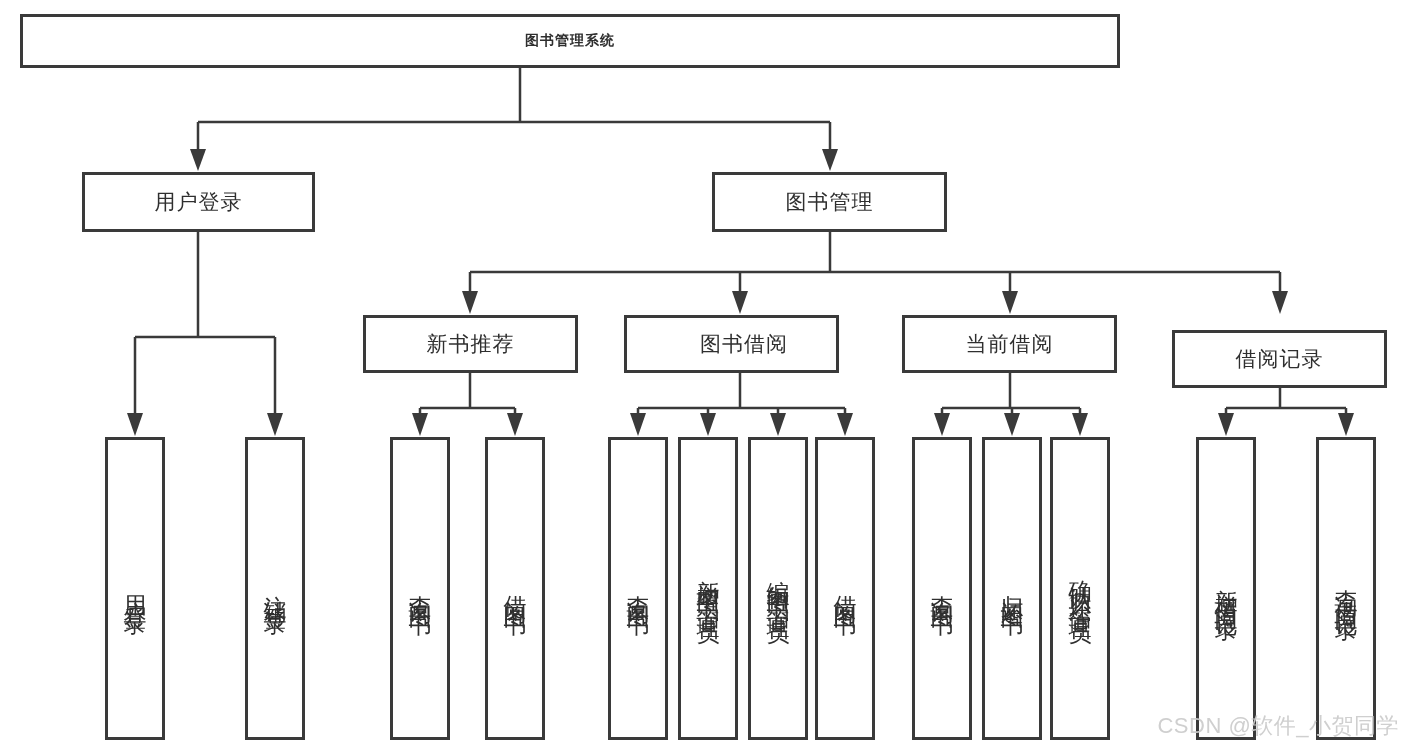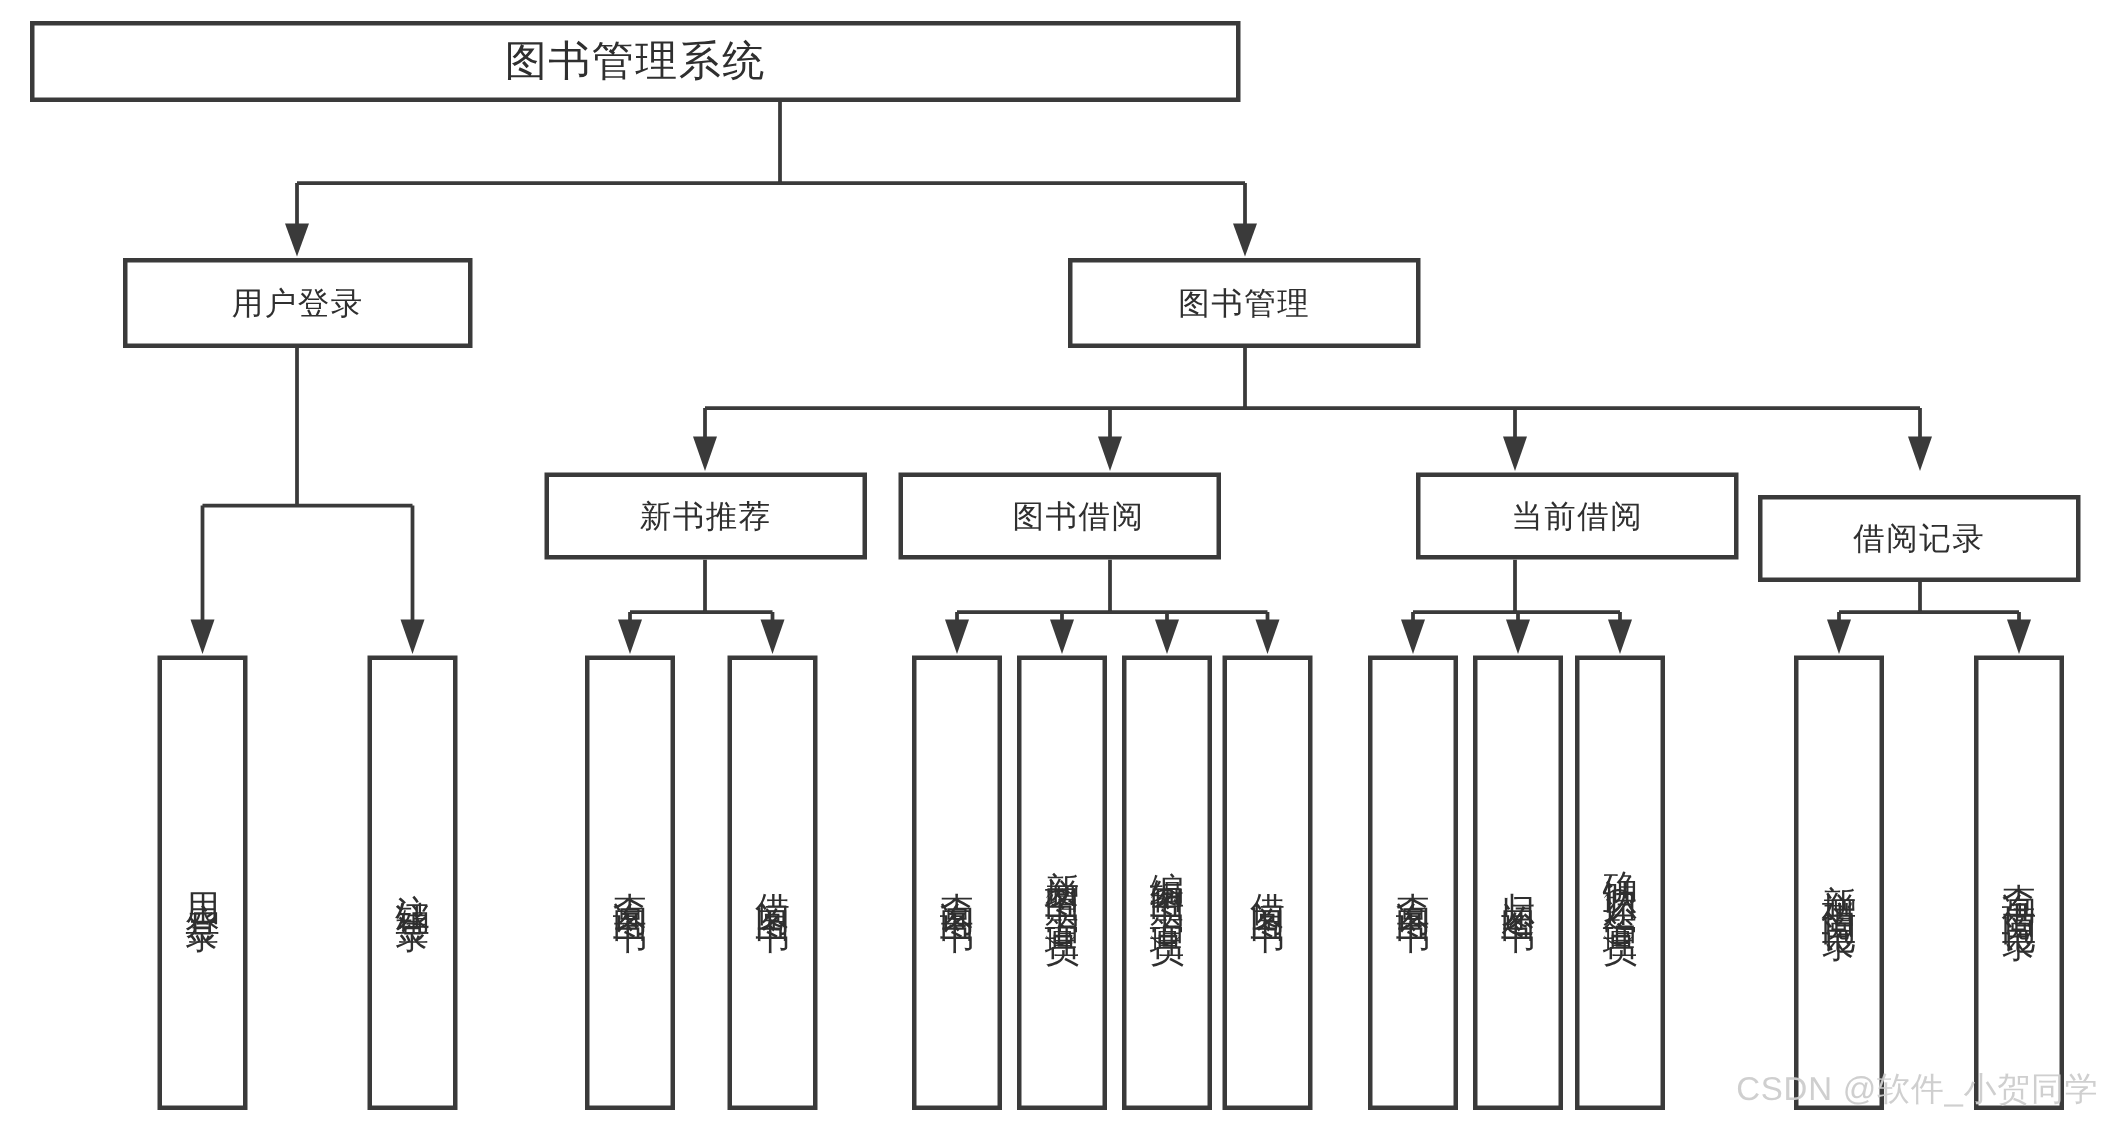--- a/index.html
+++ b/index.html
@@ -12,39 +12,39 @@
   #connectors { position: absolute; left: 0; top: 0; z-index: 1; }
   .node {
     position: absolute; z-index: 2;
     background: #ffffff;
     border: 3px solid #3a3a3a;
     color: #2f2f2f;
     display: flex; align-items: center; justify-content: center;
     text-align: center;
   }
   .node.h { font-size: 21px; letter-spacing: 1px; }
-  .node.root { left: 20px; top: 14px; width: 807px; height: 54px; font-size: 28px; }
+  .node.root { left: 20px; top: 14px; width: 1100px; height: 54px; font-size: 14px; font-weight: bold; }
   .node.leaf { top: 437px; width: 60px; height: 303px; }
   .leaf .vtext {
     writing-mode: vertical-rl;
     text-orientation: mixed;
     font-size: 23px;
     letter-spacing: 6px;
     line-height: 1;
     white-space: nowrap;
     color: #2f2f2f;
   }
   
   #n-user-login { left: 82px;  top: 172px; width: 233px; height: 60px; }
   #n-book-mgmt  { left: 712px; top: 172px; width: 235px; height: 60px; }
   
   .node.group { top: 315px; height: 58px; width: 215px; }
   #g-newbook { left: 363px; }
-  #g-borrow  { left: 599px; padding-left: 25px; }
-  #g-current { left: 944px; }
+  #g-borrow  { left: 624px; padding-left: 25px; }
+  #g-current { left: 902px; }
   #g-records { left: 1172px; margin-top: 15px; }
   
   #l-user    { left: 105px; }
   #l-logout  { left: 245px; }
   #l-nb-query  { left: 390px; }
   #l-nb-borrow { left: 485px; }
   #l-bb-query  { left: 608px; }
   #l-bb-add    { left: 678px; }
   #l-bb-edit   { left: 748px; }
   #l-bb-borrow { left: 815px; }

